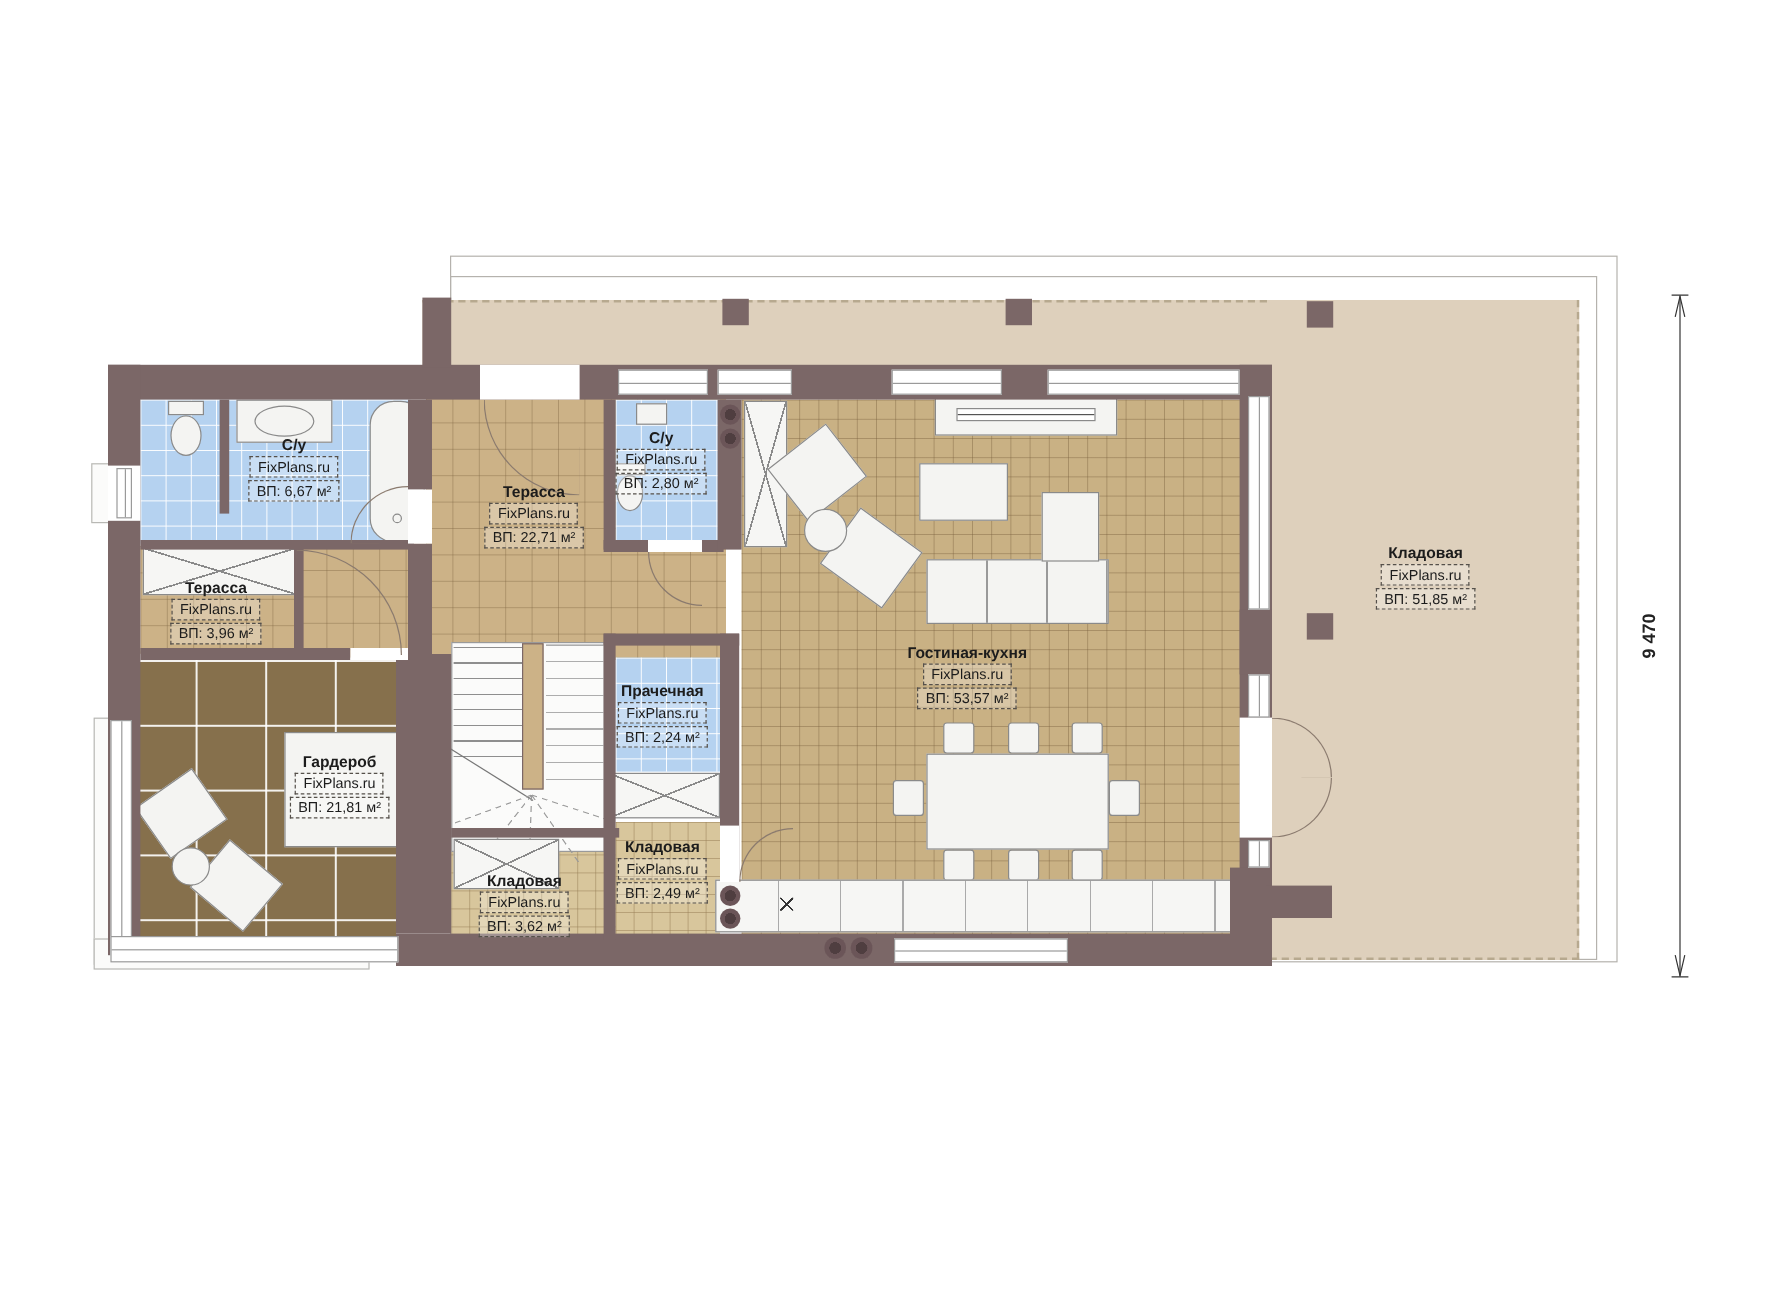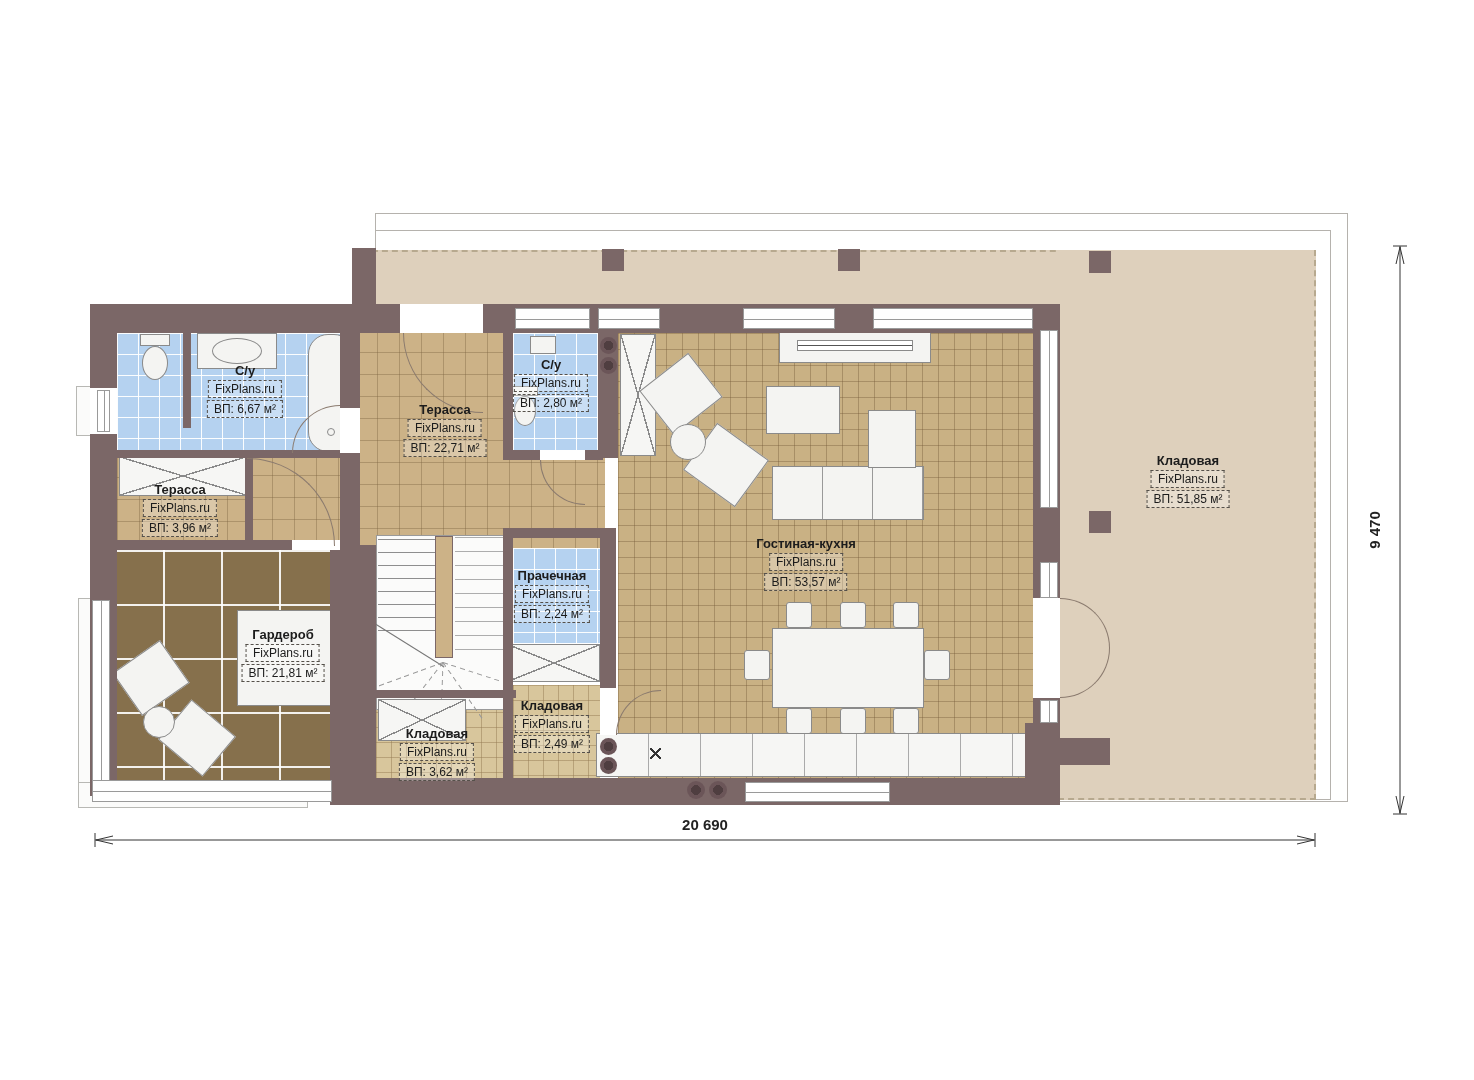--- a/index.html
+++ b/index.html
@@ -280,30 +280,20 @@
     <div class="rl-name">Гостиная-кухня</div>
     <div class="rl-box">FixPlans.ru</div>
     <div class="rl-box">ВП: 53,57 м²</div>
   </div>
   <div class="room-label" style="left:1188px;top:453px;">
     <div class="rl-name">Кладовая</div>
     <div class="rl-box">FixPlans.ru</div>
     <div class="rl-box">ВП: 51,85 м²</div>
   </div>
 
-  <div class="dim-h" style="left:92px;top:816px;width:1226px;">
-    <div class="dim-label">20 690</div>
-    <svg width="1226" height="14" style="display:block;">
-      <line x1="3" y1="7" x2="1223" y2="7" stroke="#333" stroke-width="1"></line>
-      <line x1="3" y1="0" x2="3" y2="14" stroke="#333" stroke-width="1"></line>
-      <line x1="1223" y1="0" x2="1223" y2="14" stroke="#333" stroke-width="1"></line>
-      <path d="M21,3 L4,7 L21,11" fill="none" stroke="#333" stroke-width="1"></path>
-      <path d="M1205,3 L1222,7 L1205,11" fill="none" stroke="#333" stroke-width="1"></path>
-    </svg>
-  </div>
   <div class="dim-v" style="left:1386px;top:243px;width:28px;height:574px;">
     <svg width="28" height="574" style="display:block;">
       <line x1="14" y1="3" x2="14" y2="571" stroke="#333" stroke-width="1"></line>
       <line x1="7" y1="3" x2="21" y2="3" stroke="#333" stroke-width="1"></line>
       <line x1="7" y1="571" x2="21" y2="571" stroke="#333" stroke-width="1"></line>
       <path d="M10,21 L14,4 L18,21" fill="none" stroke="#333" stroke-width="1"></path>
       <path d="M10,553 L14,570 L18,553" fill="none" stroke="#333" stroke-width="1"></path>
     </svg>
     <div class="dim-label dim-v-label">9 470</div>
   </div>

